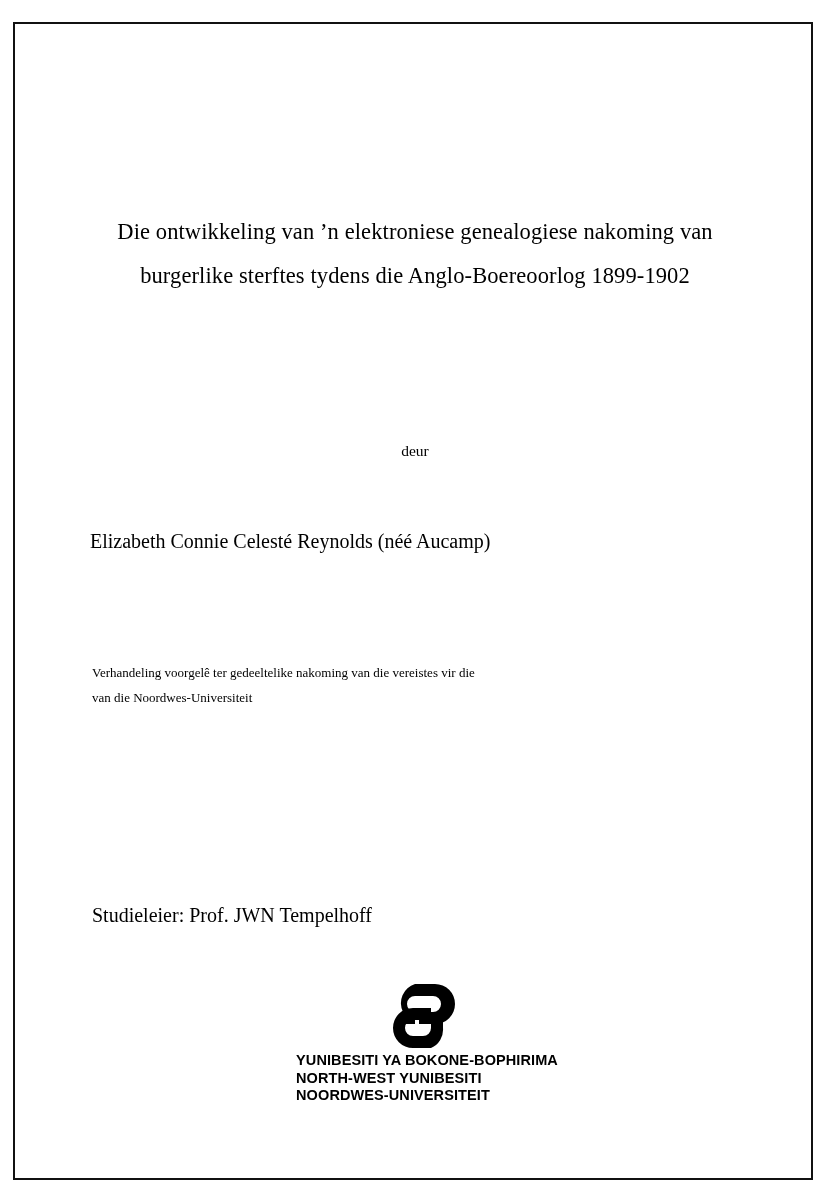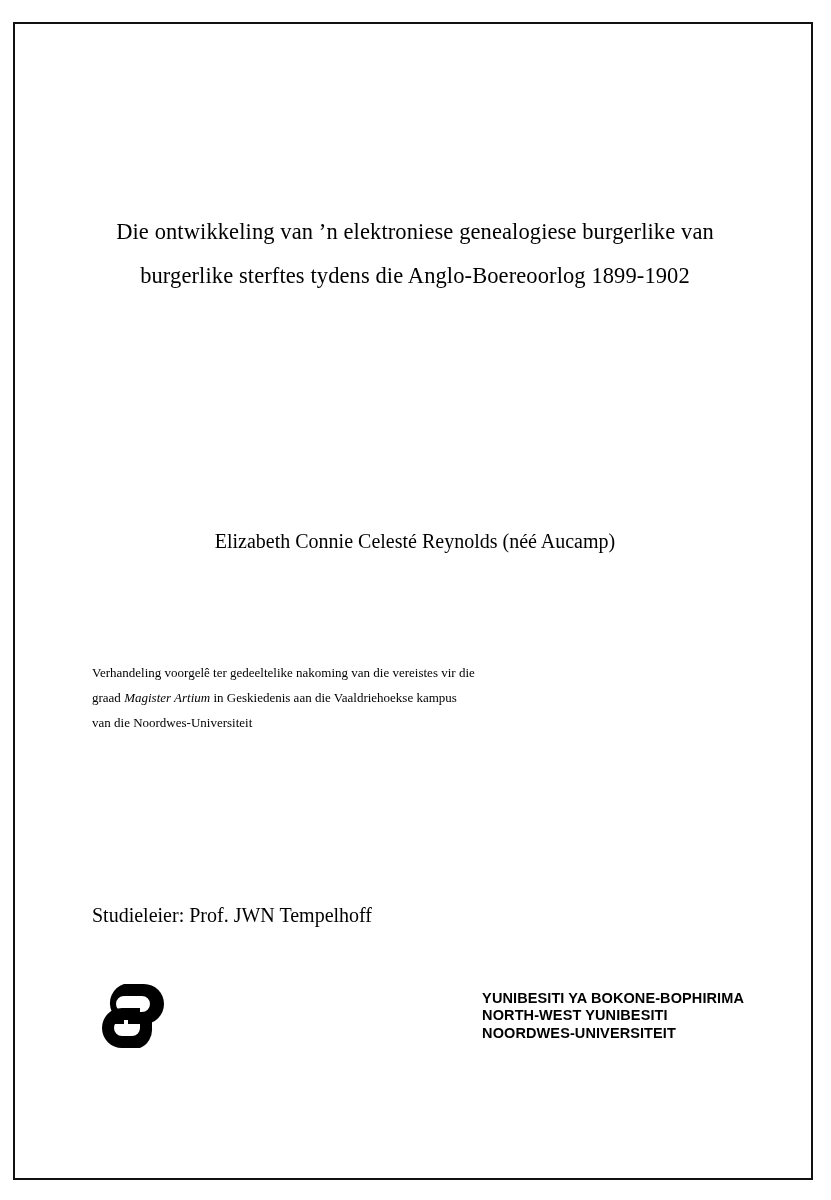--- a/index.html
+++ b/index.html
@@ -59,21 +59,21 @@
     width: 650px;
     text-align: center;
     font-size: 15.5px;
   }
 
   .author {
     position: absolute;
     top: 508px;
     left: 0;
     width: 650px;
-    text-align: center;
+    text-align: left;
     font-size: 20px;
   }
 
   .statement {
     position: absolute;
     top: 638px;
     left: 2px;
     width: 630px;
     font-size: 13px;
     line-height: 25px;
@@ -92,25 +92,26 @@
     left: 2px;
     width: 640px;
     font-size: 20px;
     line-height: 27px;
     text-align: left;
   }
 
   .logo-block {
     position: absolute;
     top: 958px;
-    left: 4px;
+    left: 12px;
     width: 650px;
     display: flex;
     justify-content: space-between;
     align-items: center;
+    flex-direction: column;
   }
   .logo-mark {
     width: 76px;
     height: 72px;
     margin-right: 8px;
     flex: none;
   }
   .logo-text {
     font-family: "Liberation Sans", sans-serif;
     font-size: 14.5px;
@@ -122,30 +123,30 @@
 </style>
 </head>
 <body>
 
 <div class="page">
   <div class="page-frame"></div>
 
   <div class="content">
 
     <div class="title-block">
-      <div class="title-line">Die ontwikkeling van ’n elektroniese genealogiese burgerlike van</div>
+      <div class="title-line">Die ontwikkeling van ’n elektroniese genealogiese nakoming van</div>
       <div class="title-line">burgerlike sterftes tydens die Anglo-Boereoorlog 1899-1902</div>
     </div>
 
+    <div class="byline-label">deur</div>
 
     <div class="author">Elizabeth Connie Celesté Reynolds (néé Aucamp)</div>
 
     <div class="statement">
       <div class="ln1">Verhandeling voorgelê ter gedeeltelike nakoming van die vereistes vir die</div>
-      <div class="ln2"><span>graad </span><em>Magister Artium</em><span> in Geskiedenis aan die Vaaldriehoekse kampus</span></div>
       <div class="ln3">van die Noordwes-Universiteit</div>
     </div>
 
     <div class="supervisor">
       <div>Studieleier: Prof. JWN Tempelhoff</div>
     </div>
 
     <div class="logo-block">
       <span class="logo-mark">
         <svg viewBox="0 0 76 72" width="76" height="72" xmlns="http://www.w3.org/2000/svg" aria-hidden="true">

